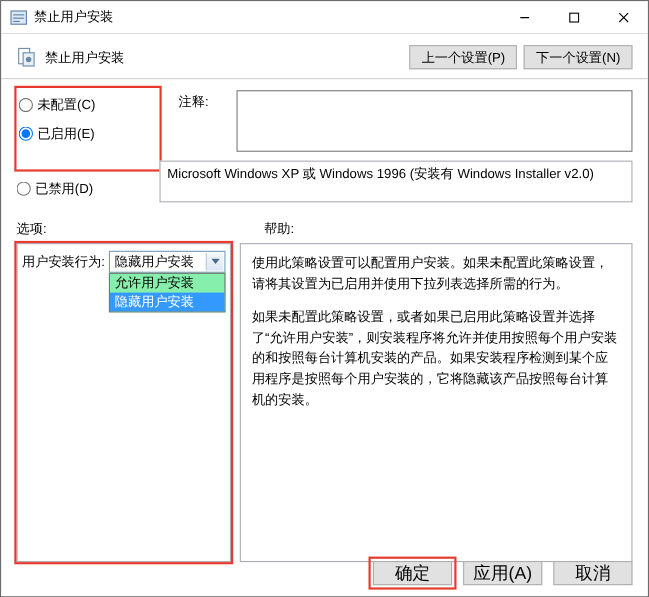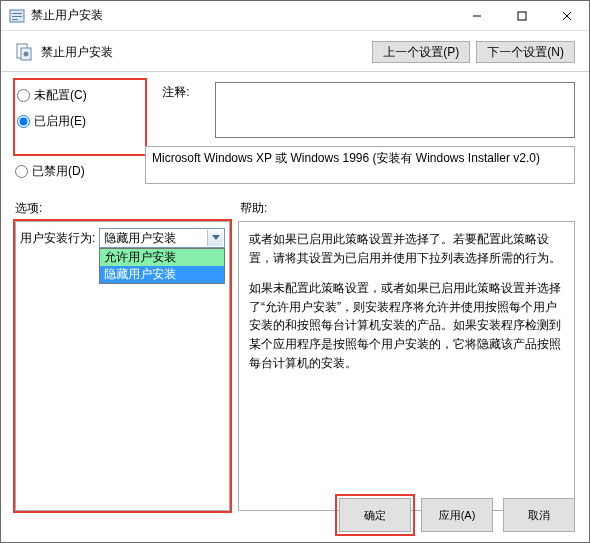--- a/index.html
+++ b/index.html
@@ -21,33 +21,33 @@
 .radio-row input{margin-right:4px}
 .radio-row.gap{margin-top:4px}
 .right-col{flex:1}
 .form-row{display:flex;margin-bottom:8px}
 .form-label{width:70px;text-align:center;padding-right:8px;padding-top:2px}
 .comment-box{flex:1;height:56px;border:1px solid #7a7a7a;background:#fff;resize:none;padding:2px 4px}
 .platform-box{flex:1;height:38px;border:1px solid #abadb3;background:#fff;padding:4px 6px;line-height:1.3}
 .section-labels{display:flex;padding:2px 27px 4px 14px}
 .section-labels .lbl-left{width:225px}
 .lower-area{display:flex;padding:0 14px;gap:8px}
-.options-panel{width:215px;height:290px;border:1px solid #abadb3;background:#fff;padding:6px 4px;outline:2px solid #e63b2e;position:relative}
+.options-panel{width:195px;height:290px;border:1px solid #abadb3;background:#fff;padding:6px 4px;outline:2px solid #e63b2e;position:relative}
 .opt-row{display:flex;align-items:center;gap:4px}
 .opt-label{white-space:nowrap}
 .combo{position:relative;flex:1}
 .combo-display{height:20px;border:1px solid #7a99b5;background:#fff;display:flex;align-items:center;padding:0 18px 0 4px;position:relative}
 .combo-arrow{position:absolute;right:1px;top:1px;width:16px;height:16px;background:linear-gradient(#f4f7fb,#dbe6f4);border-left:1px solid #b4c6de;display:flex;align-items:center;justify-content:center}
 .combo-list{position:absolute;top:20px;left:0;right:0;border:1px solid #767676;background:#86efac;z-index:10}
 .combo-item{padding:2px 4px;height:17px;line-height:13px}
 .combo-item.sel{background:#3399ff;color:#fff}
 .help-panel{flex:1;height:290px;border:1px solid #abadb3;background:#fff;padding:8px 10px;overflow:auto;line-height:1.55}
 .help-panel p{margin-bottom:12px}
 .footer{position:absolute;bottom:10px;right:14px;display:flex;gap:10px}
-.footer-btn{width:72px;height:34px;background:#e1e1e1;border:1px solid #adadad;font-size:11px;cursor:default}
+.footer-btn{width:72px;height:22px;background:#e1e1e1;border:1px solid #adadad;font-size:16px;cursor:default}
 .footer-btn.primary{outline:2px solid #e63b2e;outline-offset:2px}
 </style>
 </head>
 <body>
 
 <div class="titlebar">
   <span class="title-icon">
     <svg viewBox="0 0 16 16">
         <rect x="1" y="2" width="14" height="12" fill="#dbe8f5" stroke="#5a7fa3"></rect>
         <rect x="3" y="5" width="10" height="1" fill="#5a7fa3"></rect>
@@ -138,21 +138,21 @@
             </span>
         </div>
         <div class="combo-list">
           <div class="combo-item">允许用户安装</div>
           <div class="combo-item sel">隐藏用户安装</div>
         </div>
       </div>
     </div>
   </div>
   <div class="help-panel">
-    <p>或者如果已启用此策略设置并选择了。若要配置此策略设置，请将其设置为已启用并使用下拉列表选择所需的行为。</p>
+    <p>使用此策略设置可以配置用户安装。如果未配置此策略设置，请将其设置为已启用并使用下拉列表选择所需的行为。</p>
     <p>如果未配置此策略设置，或者如果已启用此策略设置并选择了“允许用户安装”，则安装程序将允许并使用按照每个用户安装的和按照每台计算机安装的产品。如果安装程序检测到某个应用程序是按照每个用户安装的，它将隐藏该产品按照每台计算机的安装。</p>
   </div>
 </div>
 
 <div class="footer">
   <button class="footer-btn primary">确定</button>
   <button class="footer-btn">应用(A)</button>
   <button class="footer-btn">取消</button>
 </div>
 

